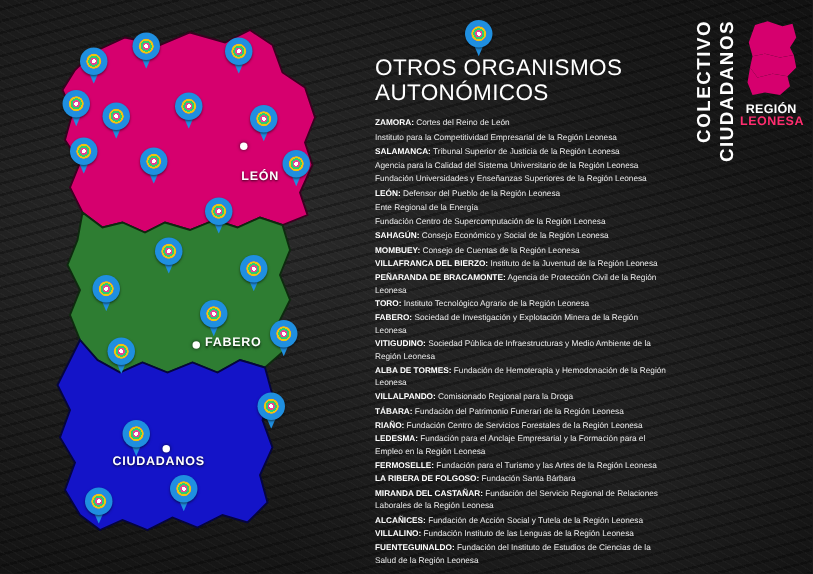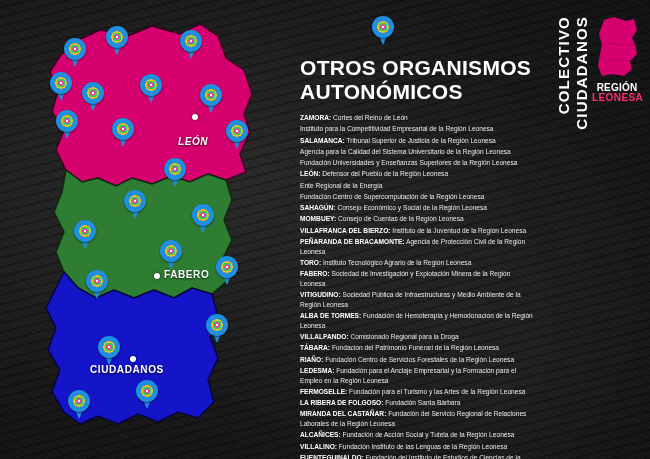--- a/index.html
+++ b/index.html
@@ -55,22 +55,22 @@
     position:absolute;left:5px;top:5px;width:12px;height:12px;border-radius:50%;
     background:
       radial-gradient(circle,#ffffff 0 18%, #e84393 18% 34%, #2ecc71 34% 52%, #f1c40f 52% 70%, #e84393 70% 100%);
   }
 
   
   #content{
     position:absolute;left:300px;top:44px;width:236px;height:410px;
   }
   #title{
-    font-size:21px;font-weight:bold;line-height:1.12;letter-spacing:.3px;
-    margin:12px 0 10px 0;color:#fff;
+    font-size:18px;font-weight:normal;line-height:1.12;letter-spacing:.3px;
+    margin:0 0 10px 0;color:#fff;
   }
   #title .l2{display:block;}
   #list{
     font-size:6.6px;line-height:1.48;color:#eaeaea;
   }
   .entry{margin-bottom:1.5px;}
   .entry b{color:#ffffff;font-weight:bold;}
 
   
   #brand{position:absolute;right:6px;top:10px;width:104px;height:160px;}
@@ -111,21 +111,21 @@
            L214,166 L220,186 L212,206 L220,226 L210,246 L216,266 L200,280 L180,274 L162,284
            L142,276 L122,284 L102,276 L84,284 L66,274 L52,258 L44,238 L52,218 L42,198
            L50,178 Z"></path>
 
       <path fill="#1414c8" stroke="#05053f" stroke-width="1.5" d="M52,258 L66,274 L84,284 L102,276 L122,284 L142,276 L162,284 L180,274 L200,280
            L206,302 L198,322 L206,344 L196,366 L202,388 L186,404 L166,398 L146,408 L126,400
            L106,410 L86,402 L68,410 L52,398 L40,378 L48,356 L36,336 L44,314 L34,294 Z"></path>
     </svg>
 
     <div class="city-dot" style="left:180px;top:100px;"></div>
-    <div class="city-label" style="left:166px;top:122px;font-style:italic;">LEÓN</div>
+    <div class="city-label" style="left:181px;top:122px;">LEÓN</div>
 
     <div class="city-dot" style="left:142px;top:259px;"></div>
     <div class="city-label" style="left:152px;top:255px;">FABERO</div>
 
     <div class="city-dot" style="left:118px;top:342px;"></div>
     <div class="city-label" style="left:78px;top:350px;">CIUDADANOS</div>
 
     <div class="pin" style="left:52px;top:24px;">
         <div class="tip"></div>
         <div class="body"></div>

